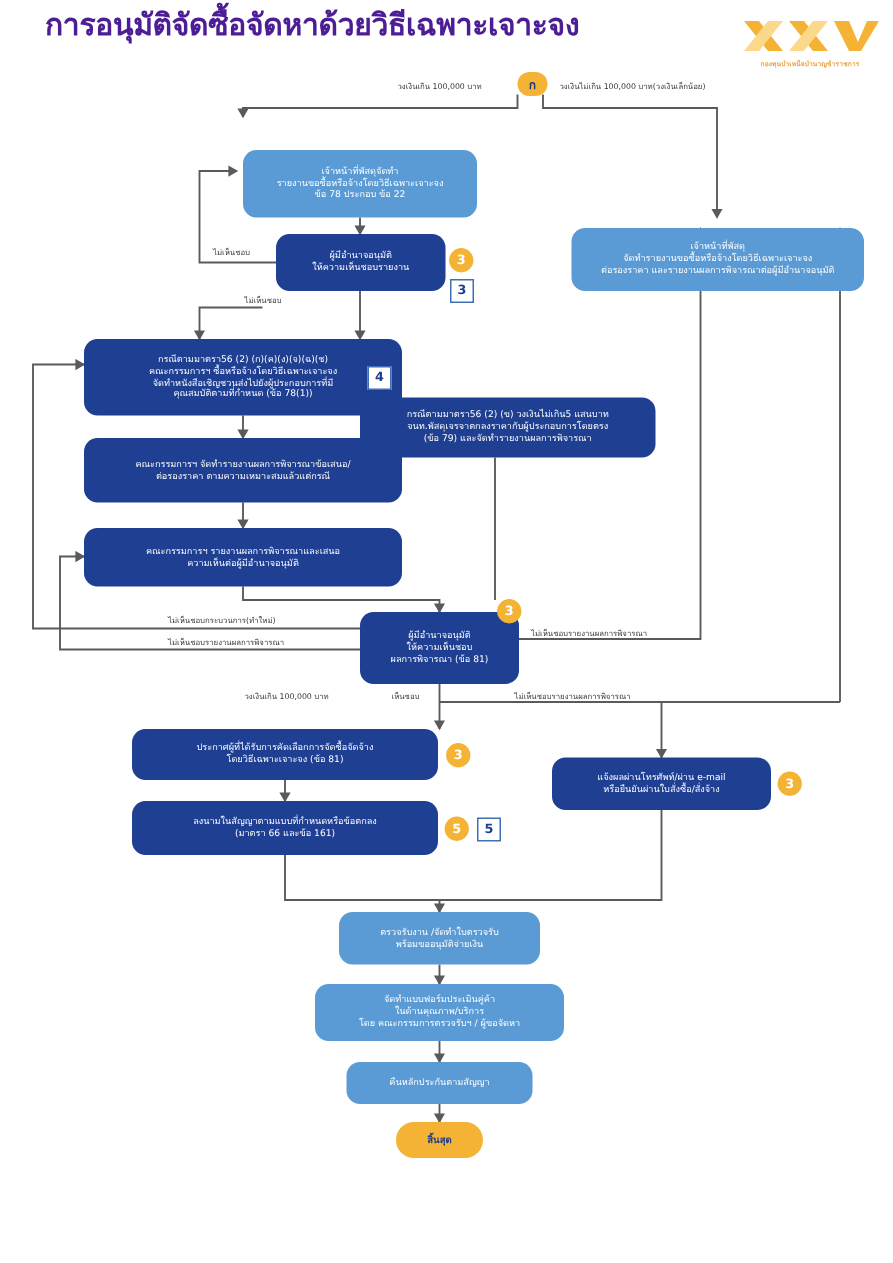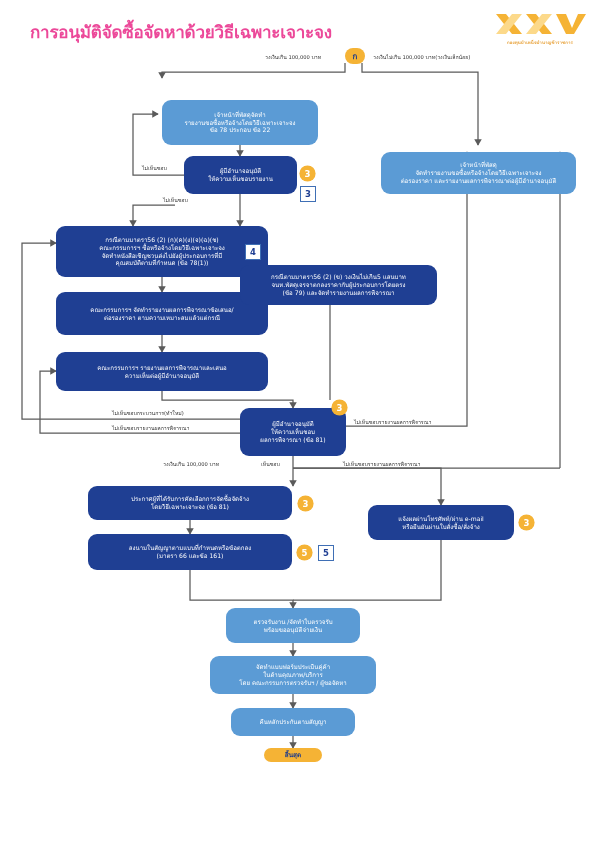--- a/index.html
+++ b/index.html
@@ -6,22 +6,22 @@
   body{
     width:595px;height:842px;position:relative;overflow:hidden;
     background:#ffffff;
     font-family:"DejaVu Sans","Liberation Sans",sans-serif;
   }
   #canvas{position:absolute;inset:0;width:595px;height:842px;}
   svg.wires{position:absolute;left:0;top:0;width:595px;height:842px;pointer-events:none;}
 
   
   .title{
-    position:absolute;left:30px;top:18px;
-    font-size:17px;font-weight:bold;color:#ec4899;letter-spacing:-0.2px;
+    position:absolute;left:30px;top:0;
+    font-size:20px;font-weight:bold;color:#4c1d95;letter-spacing:-0.2px;
     white-space:nowrap;
   }
 
   
   .logo{position:absolute;left:492px;top:12px;width:96px;height:40px;text-align:center;}
   .logo-mark{width:96px;height:26px;display:block;}
   .logo-text{
     font-size:4.4px;color:#e8a33d;font-weight:bold;white-space:nowrap;
     margin-top:1px;letter-spacing:0.1px;
   }
@@ -250,21 +250,21 @@
       <span class="ln">โดย คณะกรรมการตรวจรับฯ / ผู้ขอจัดหา</span>
     </span>
   </div>
 
   <div class="node light" style="left:231px;top:708px;width:124px;height:28px;">
     <span class="lines">
       <span class="ln">คืนหลักประกันตามสัญญา</span>
     </span>
   </div>
 
-  <div class="pill" style="left:264px;top:748px;width:58px;height:14px;font-size:6.4px;">
+  <div class="pill" style="left:264px;top:748px;width:58px;height:24px;font-size:6.4px;">
     <span>สิ้นสุด</span>
   </div>
 
   <div class="elabel" style="left:142px;top:164px;">ไม่เห็นชอบ</div>
   <div class="elabel" style="left:163px;top:196px;">ไม่เห็นชอบ</div>
   <div class="elabel" style="left:112px;top:409px;">ไม่เห็นชอบกระบวนการ(ทำใหม่)</div>
   <div class="elabel" style="left:112px;top:424px;">ไม่เห็นชอบรายงานผลการพิจารณา</div>
   <div class="elabel" style="left:354px;top:418px;">ไม่เห็นชอบรายงานผลการพิจารณา</div>
   <div class="elabel" style="left:343px;top:460px;">ไม่เห็นชอบรายงานผลการพิจารณา</div>
   <div class="elabel" style="left:163px;top:460px;">วงเงินเกิน 100,000 บาท</div>

